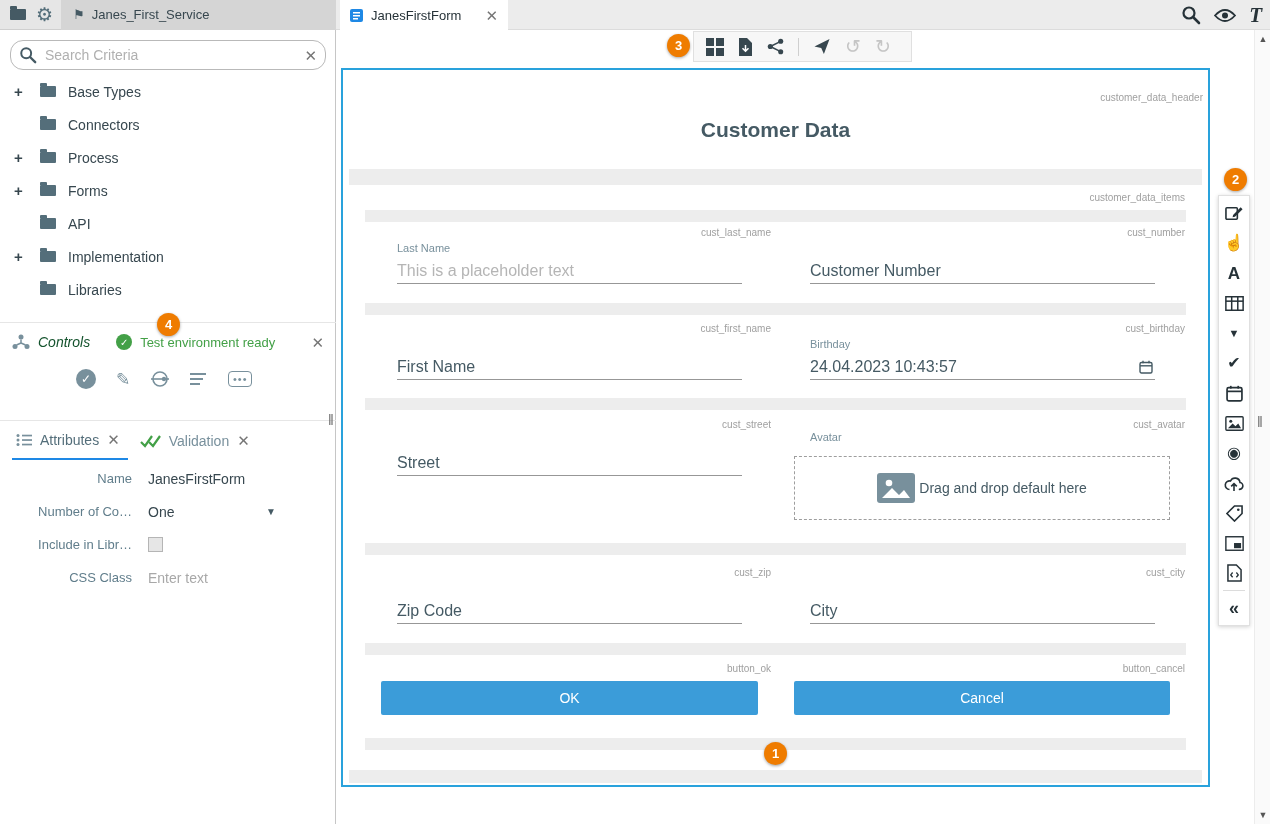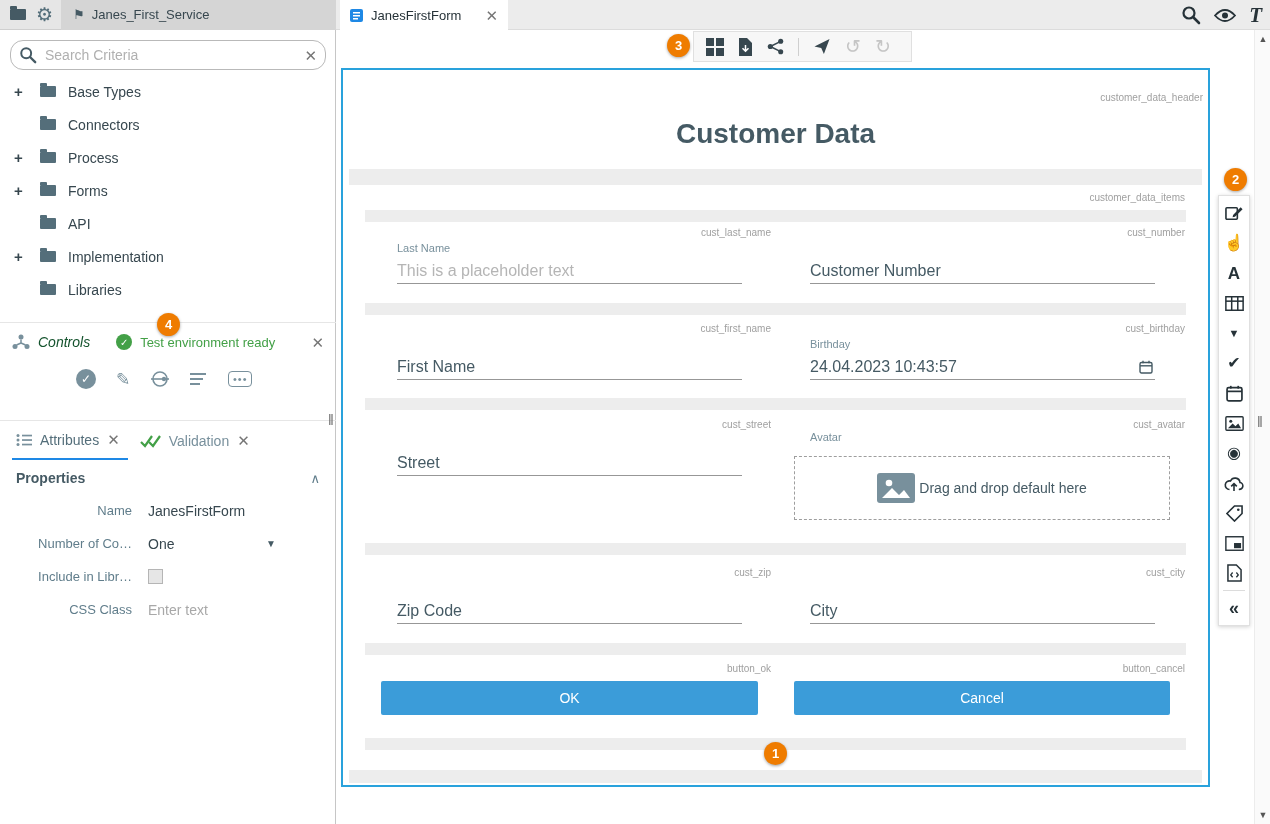--- a/index.html
+++ b/index.html
@@ -80,21 +80,21 @@
 
   
   .fm-toolbar { position:absolute; left:693px; top:31px; width:219px; height:31px; background:#f7f7f7;
                 border:1px solid #e0e0e0; display:flex; align-items:center; padding:0 12px; gap:14px; }
   .tb-sep { width:1px; height:18px; background:#cfcfcf; }
   .tb-undo { font-size:19px; color:#c5c5c5; line-height:1; }
 
   
   .canvas { position:absolute; left:341px; top:68px; width:869px; height:719px; border:2px solid #29a2dc; background:#fff; }
   .ctag { position:absolute; font-size:10px; color:#a0a0a0; }
-  .form-title { position:absolute; left:0; top:48px; width:100%; text-align:center; font-size:28px; font-weight:bold; color:#455a64; }
+  .form-title { position:absolute; left:0; top:48px; width:100%; text-align:center; font-size:21px; font-weight:bold; color:#455a64; }
   .strip { position:absolute; background:#ededed; }
   .flabel { position:absolute; font-size:11px; color:#78909c; }
   .uline { position:absolute; height:24px; border-bottom:1px solid #979797; font-size:16px; display:flex; align-items:flex-end; padding-bottom:3px; }
   .colL { left:54px; width:345px; }
   .colR { left:467px; width:345px; }
   .ph-text { color:#b5b5b5; }
   .val-text { color:#455a64; }
   .cal-ico { position:absolute; right:2px; bottom:5px; }
   .dropzone { position:absolute; left:451px; top:386px; width:376px; height:64px; border:1px dashed #9e9e9e;
               display:flex; flex-direction:row; align-items:center; justify-content:center; gap:4px; }
@@ -226,24 +226,20 @@
         <svg width="21" height="14" viewBox="0 0 21 14">
           <path d="M1 8 L5 12 L12 2" stroke="#43a047" stroke-width="2.2" fill="none"></path>
           <path d="M9 8 L13 12 L20 2" stroke="#43a047" stroke-width="2.2" fill="none"></path>
         </svg>
         <span class="ptab-label-b">Validation</span>
         <span class="xmark">✕</span>
       </div>
     </div>
 
     <div class="props">
-      <div class="props-head">
-        <span class="props-title">Properties</span>
-        <span class="chev-up">∧</span>
-      </div>
       <div class="prop-row">
         <span class="prop-label">Name</span>
         <span class="prop-value">JanesFirstForm</span>
       </div>
       <div class="prop-row">
         <span class="prop-label">Number of Co…</span>
         <div class="prop-select">
           <span class="sel-val">One</span>
           <span class="sel-arrow">▼</span>
         </div>

